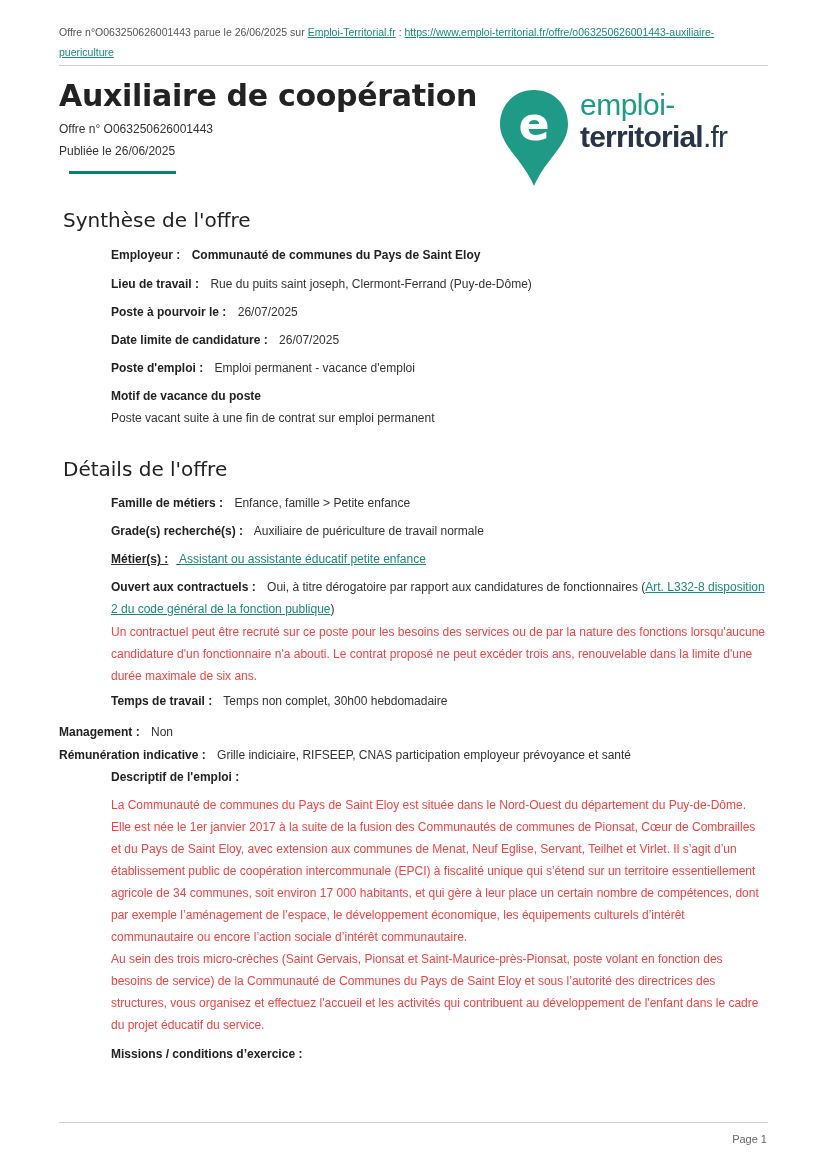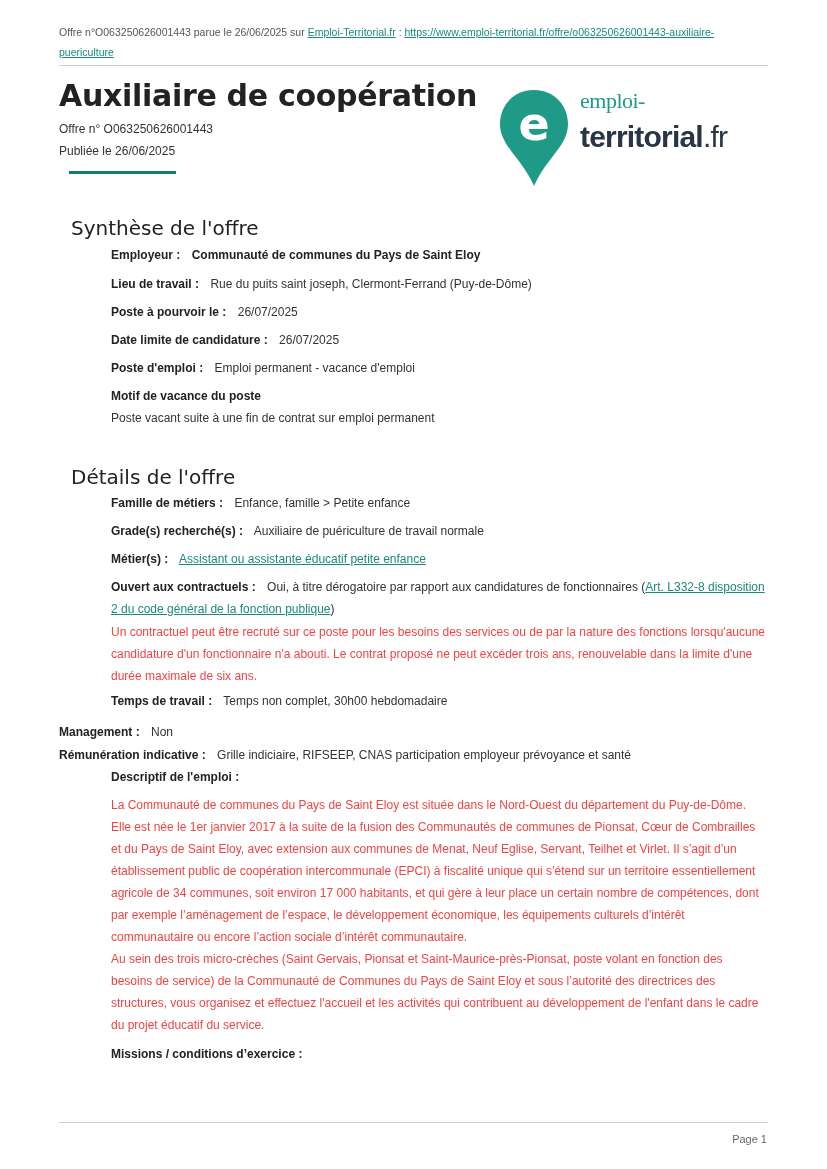--- a/index.html
+++ b/index.html
@@ -19,30 +19,30 @@
     position: absolute; left: 59px; top: 78px; margin: 0;
     font-family: "DejaVu Sans", sans-serif; font-weight: bold; font-size: 30px;
     color: #222; letter-spacing: -0.3px;
   }
   .meta { position: absolute; left: 59px; font-size: 12px; color: #333; font-family: "Liberation Sans", sans-serif; }
   .meta.m1 { top: 122px; }
   .meta.m2 { top: 144px; }
   .accent-bar { position: absolute; left: 69px; top: 171px; width: 107px; height: 3px; background: #0f7f70; }
   .logo { position: absolute; left: 498px; top: 88px; width: 270px; height: 100px; }
   .logo-text1 {
-    position: absolute; left: 82px; top: 0px; font-family: Liberation Serif, serif;
-    font-size: 22px; color: #1e9a86; font-weight: normal; letter-spacing: -0.5px;
+    position: absolute; left: 82px; top: 0px; font-family: Liberation Sans, sans-serif;
+    font-size: 30px; color: #1e9a86; font-weight: normal; letter-spacing: -0.5px;
   }
   .logo-text2 {
     position: absolute; left: 82px; top: 32px; font-family: "Liberation Sans", sans-serif;
     font-size: 30px; color: #283447; font-weight: bold; letter-spacing: -0.8px;
   }
   .logo-text2 .fr { font-weight: normal; color: #283447; }
   .section-title {
-    position: absolute; left: 59px; margin: 12px; font-weight: normal;
+    position: absolute; left: 59px; margin: 4px; font-weight: normal;
     font-size: 20px; color: #222; font-family: "DejaVu Sans", sans-serif;
   }
   .row { position: absolute; font-size: 12px; line-height: 22px; color: #333; font-family: "Liberation Sans", sans-serif; }
   .row .lbl { font-weight: bold; color: #222; margin-right: 8px; }
   .row .val.bold { font-weight: bold; color: #222; }
   .ind { left: 111px; width: 656px; }
   .out { left: 59px; width: 710px; }
   .para { position: absolute; left: 111px; width: 656px; font-size: 12px; line-height: 22px; color: #ef4444; font-family: "Liberation Sans", sans-serif; margin: 0; }
   .hr-bottom { position: absolute; left: 59px; top: 1122px; width: 709px; height: 1px; background: #cfcfcf; }
   .page-num { position: absolute; right: 60px; top: 1133px; font-size: 11px; color: #666; font-family: "Liberation Sans", sans-serif; }
@@ -99,21 +99,21 @@
 <h2 class="section-title" style="top:453px;">Détails de l'offre</h2>
 
 <div class="row ind" style="top:492px;">
   <span class="lbl">Famille de métiers :</span>
   <span class="val">Enfance, famille &gt; Petite enfance</span>
 </div>
 <div class="row ind" style="top:520px;">
   <span class="lbl">Grade(s) recherché(s) :</span>
   <span class="val">Auxiliaire de puériculture de travail normale</span>
 </div>
-<div class="row ind" style="top:548px;">
+<div class="row ind" style="top:548px;text-decoration:underline;">
   <span class="lbl">Métier(s) :</span>
   <a>Assistant ou assistante éducatif petite enfance</a>
 </div>
 <div class="row ind" style="top:576px;">
   <span class="lbl">Ouvert aux contractuels :</span>
   <span class="val">Oui, à titre dérogatoire par rapport aux candidatures de fonctionnaires (</span><a>Art. L332-8 disposition 2 du code général de la fonction publique</a><span>)</span>
 </div>
 <p class="para" style="top:621px;">Un contractuel peut être recruté sur ce poste pour les besoins des services ou de par la nature des fonctions lorsqu'aucune candidature d'un fonctionnaire n'a abouti. Le contrat proposé ne peut excéder trois ans, renouvelable dans la limite d'une durée maximale de six ans.</p>
 <div class="row ind" style="top:690px;">
   <span class="lbl">Temps de travail :</span>

